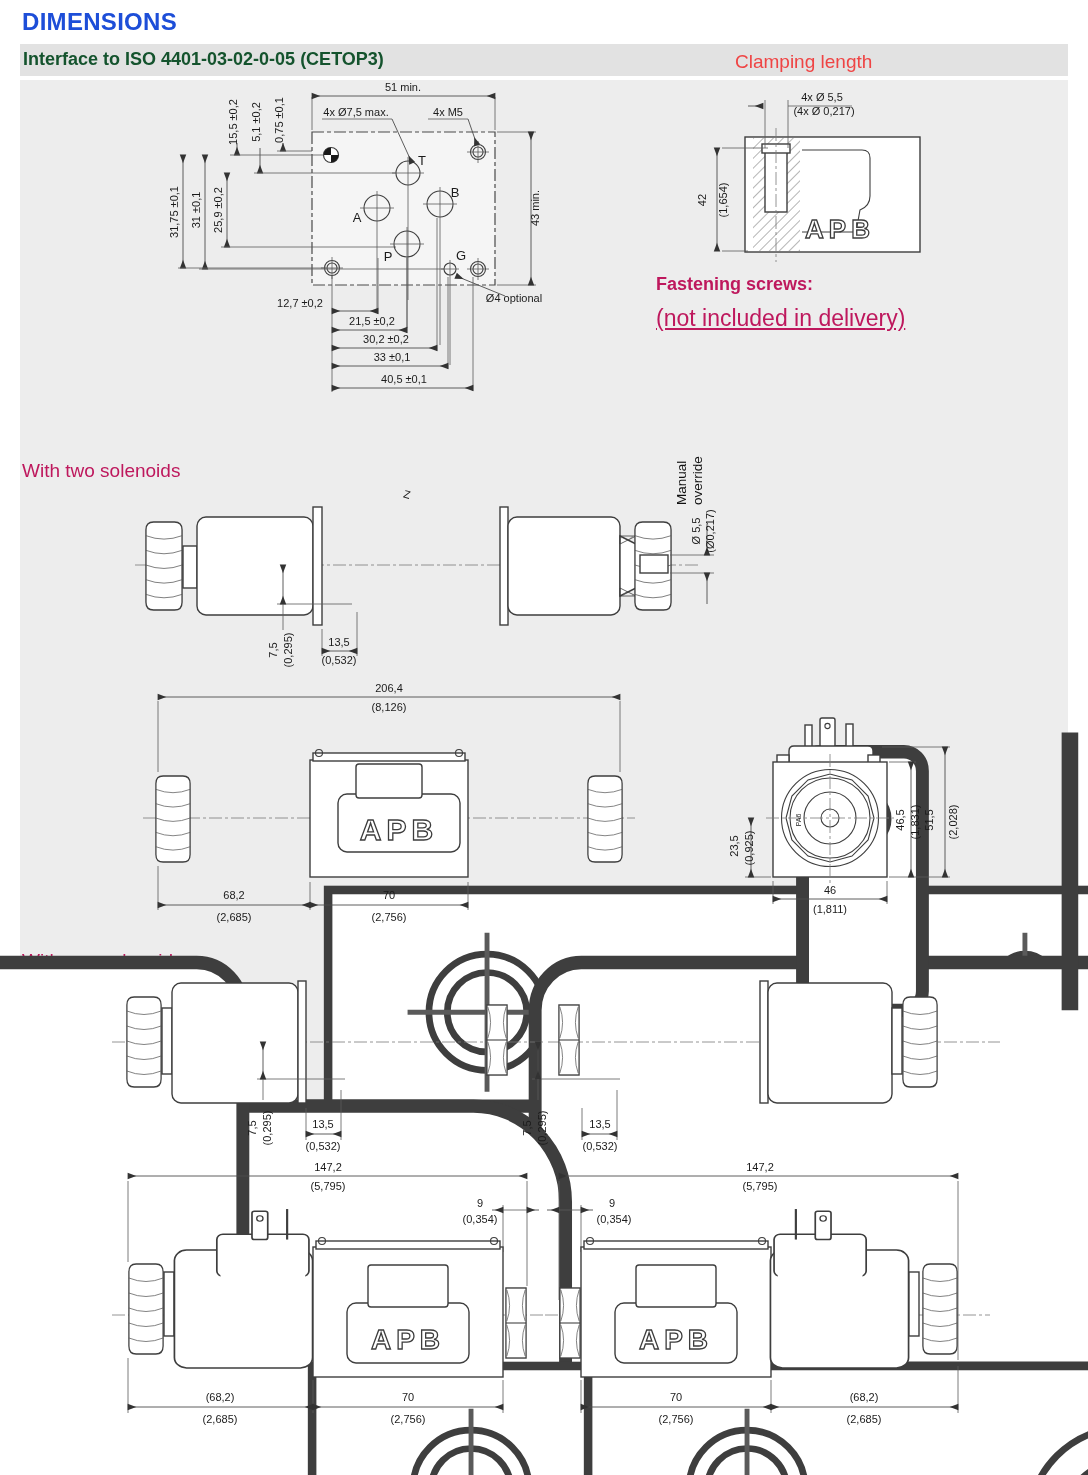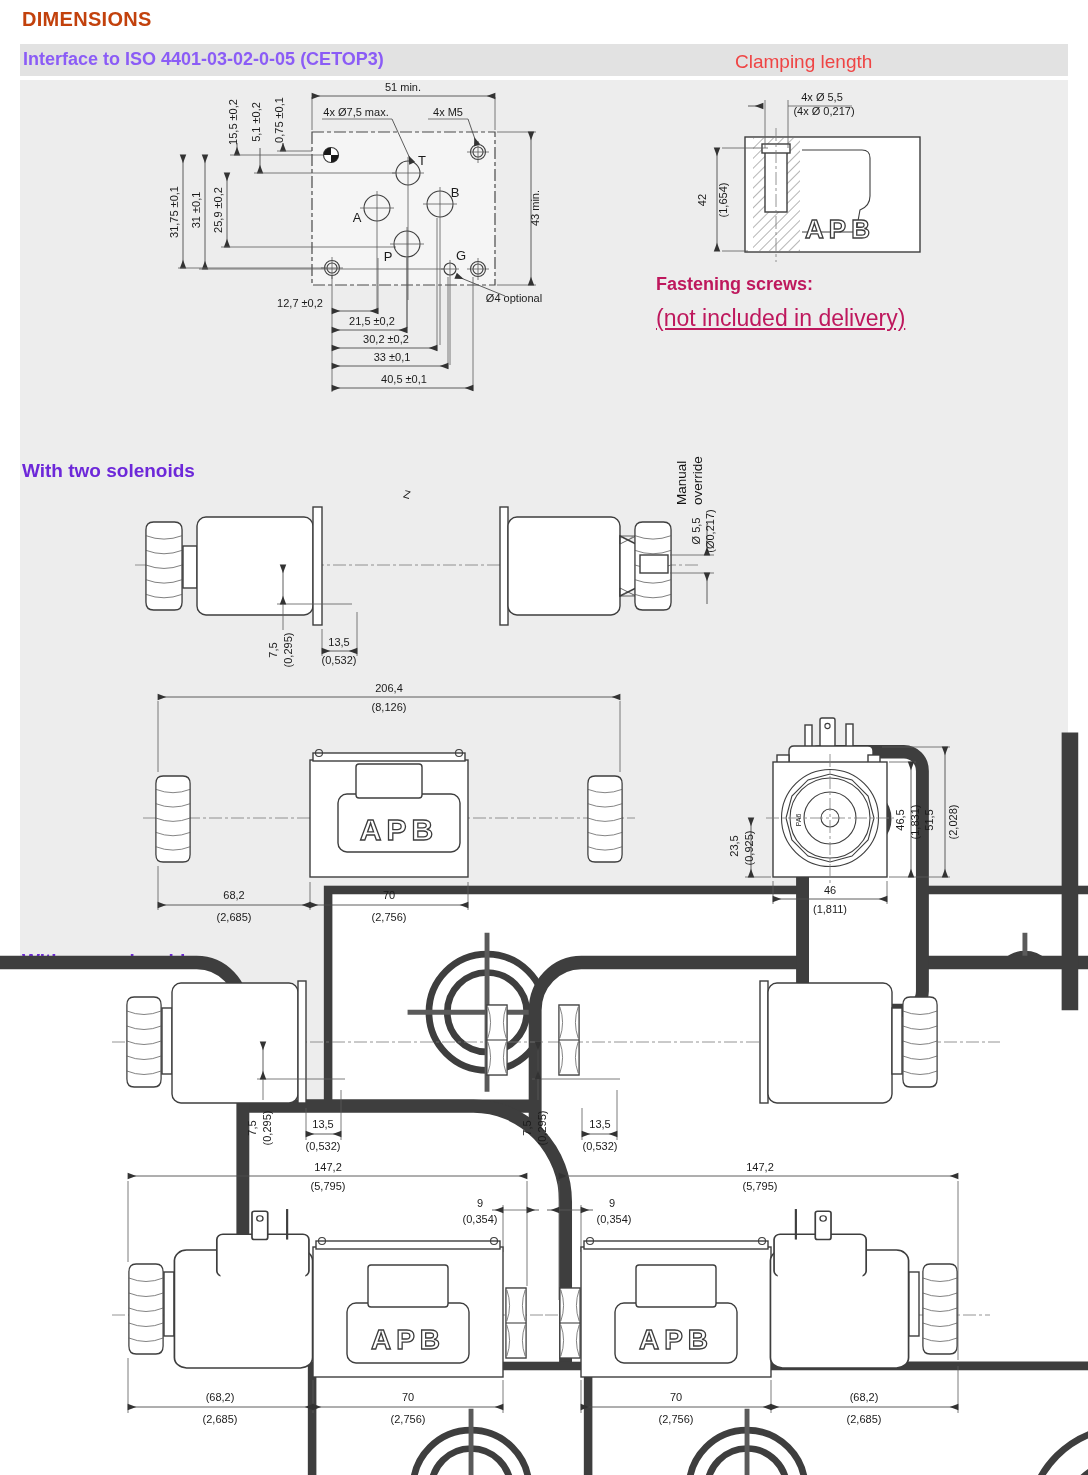--- a/index.html
+++ b/index.html
@@ -1,23 +1,23 @@
 <!DOCTYPE html>
 <html><head>
 <meta charset="utf-8">
 <style>
   html,body{margin:0;padding:0;background:#fff;font-family:"Liberation Sans",sans-serif;}
   #page{position:relative;width:1088px;height:1475px;background:#fff;overflow:hidden;}
   .abs{position:absolute;}
-  #title{left:22px;top:8px;font-size:20px;font-weight:bold;color:#c2410c;letter-spacing:.3px;}
+  #title{left:22px;top:8px;font-size:24px;font-weight:bold;color:#1d4ed8;letter-spacing:.3px;}
   #hdrbar{left:20px;top:44px;width:1048px;height:32px;background:#e2e2e2;}
-  #hdrleft{left:23px;top:49px;font-size:18px;font-weight:bold;color:#8b5cf6;}
+  #hdrleft{left:23px;top:49px;font-size:18px;font-weight:bold;color:#14532d;}
   #hdrright{left:735px;top:51px;font-size:19px;color:#ef4444;}
   #contentbg{left:20px;top:80px;width:1048px;height:1382px;background:#ededed;}
-  .sechead{font-size:19px;font-weight:bold;color:#6d28d9;}
+  .sechead{font-size:19px;font-weight:normal;color:#be185d;}
   #fasten{left:656px;top:274px;width:410px;color:#be185d;}
   #fasten .fh{font-size:18px;font-weight:bold;margin-bottom:8px;}
   #fasten .fl{font-size:23px;line-height:30px;text-decoration:underline;}
   #manual{left:674px;top:505px;transform:rotate(-90deg);transform-origin:0 0;font-size:13.5px;line-height:16px;color:#111;white-space:nowrap;}
   .caption{font-size:16.5px;color:#111;width:220px;text-align:center;}
   svg{position:absolute;left:0;top:0;}
   svg text{font-family:"Liberation Sans",sans-serif;fill:#1b1b1b;}
   .d{font-size:11px;text-anchor:middle;}
   .port{font-size:13px;text-anchor:middle;}
   .logo{font-weight:bold;letter-spacing:5px;text-anchor:middle;fill:#fff;stroke:#3c3c3c;stroke-width:1.3px;}

